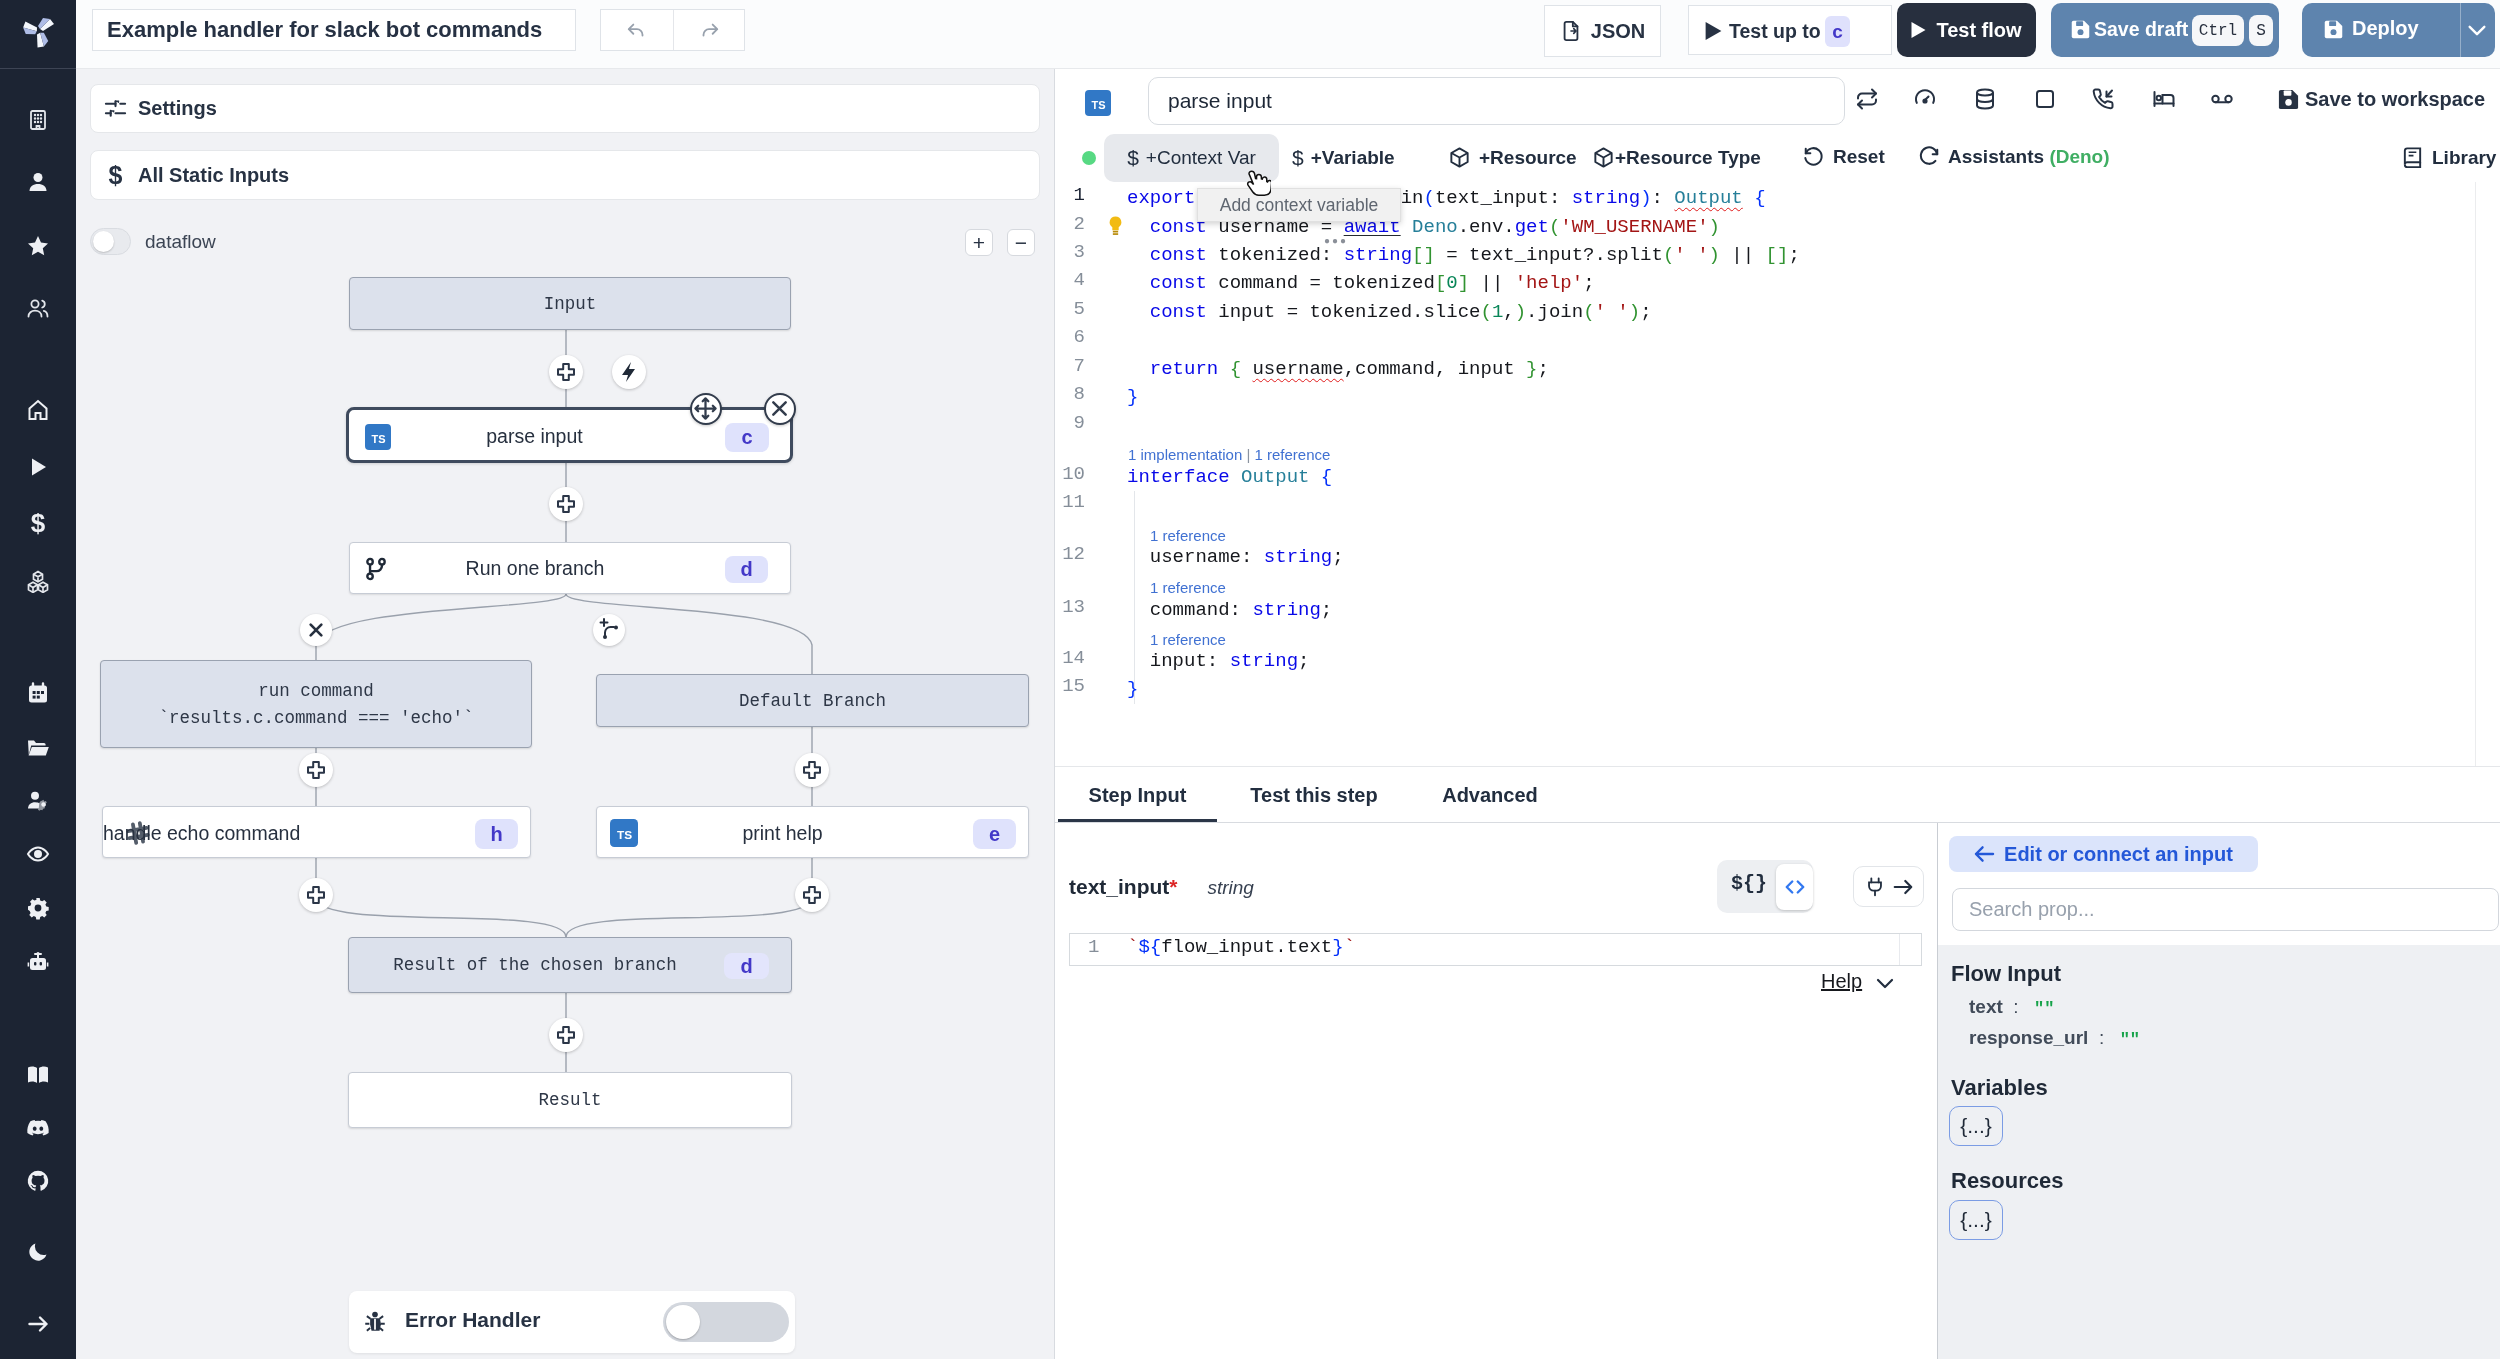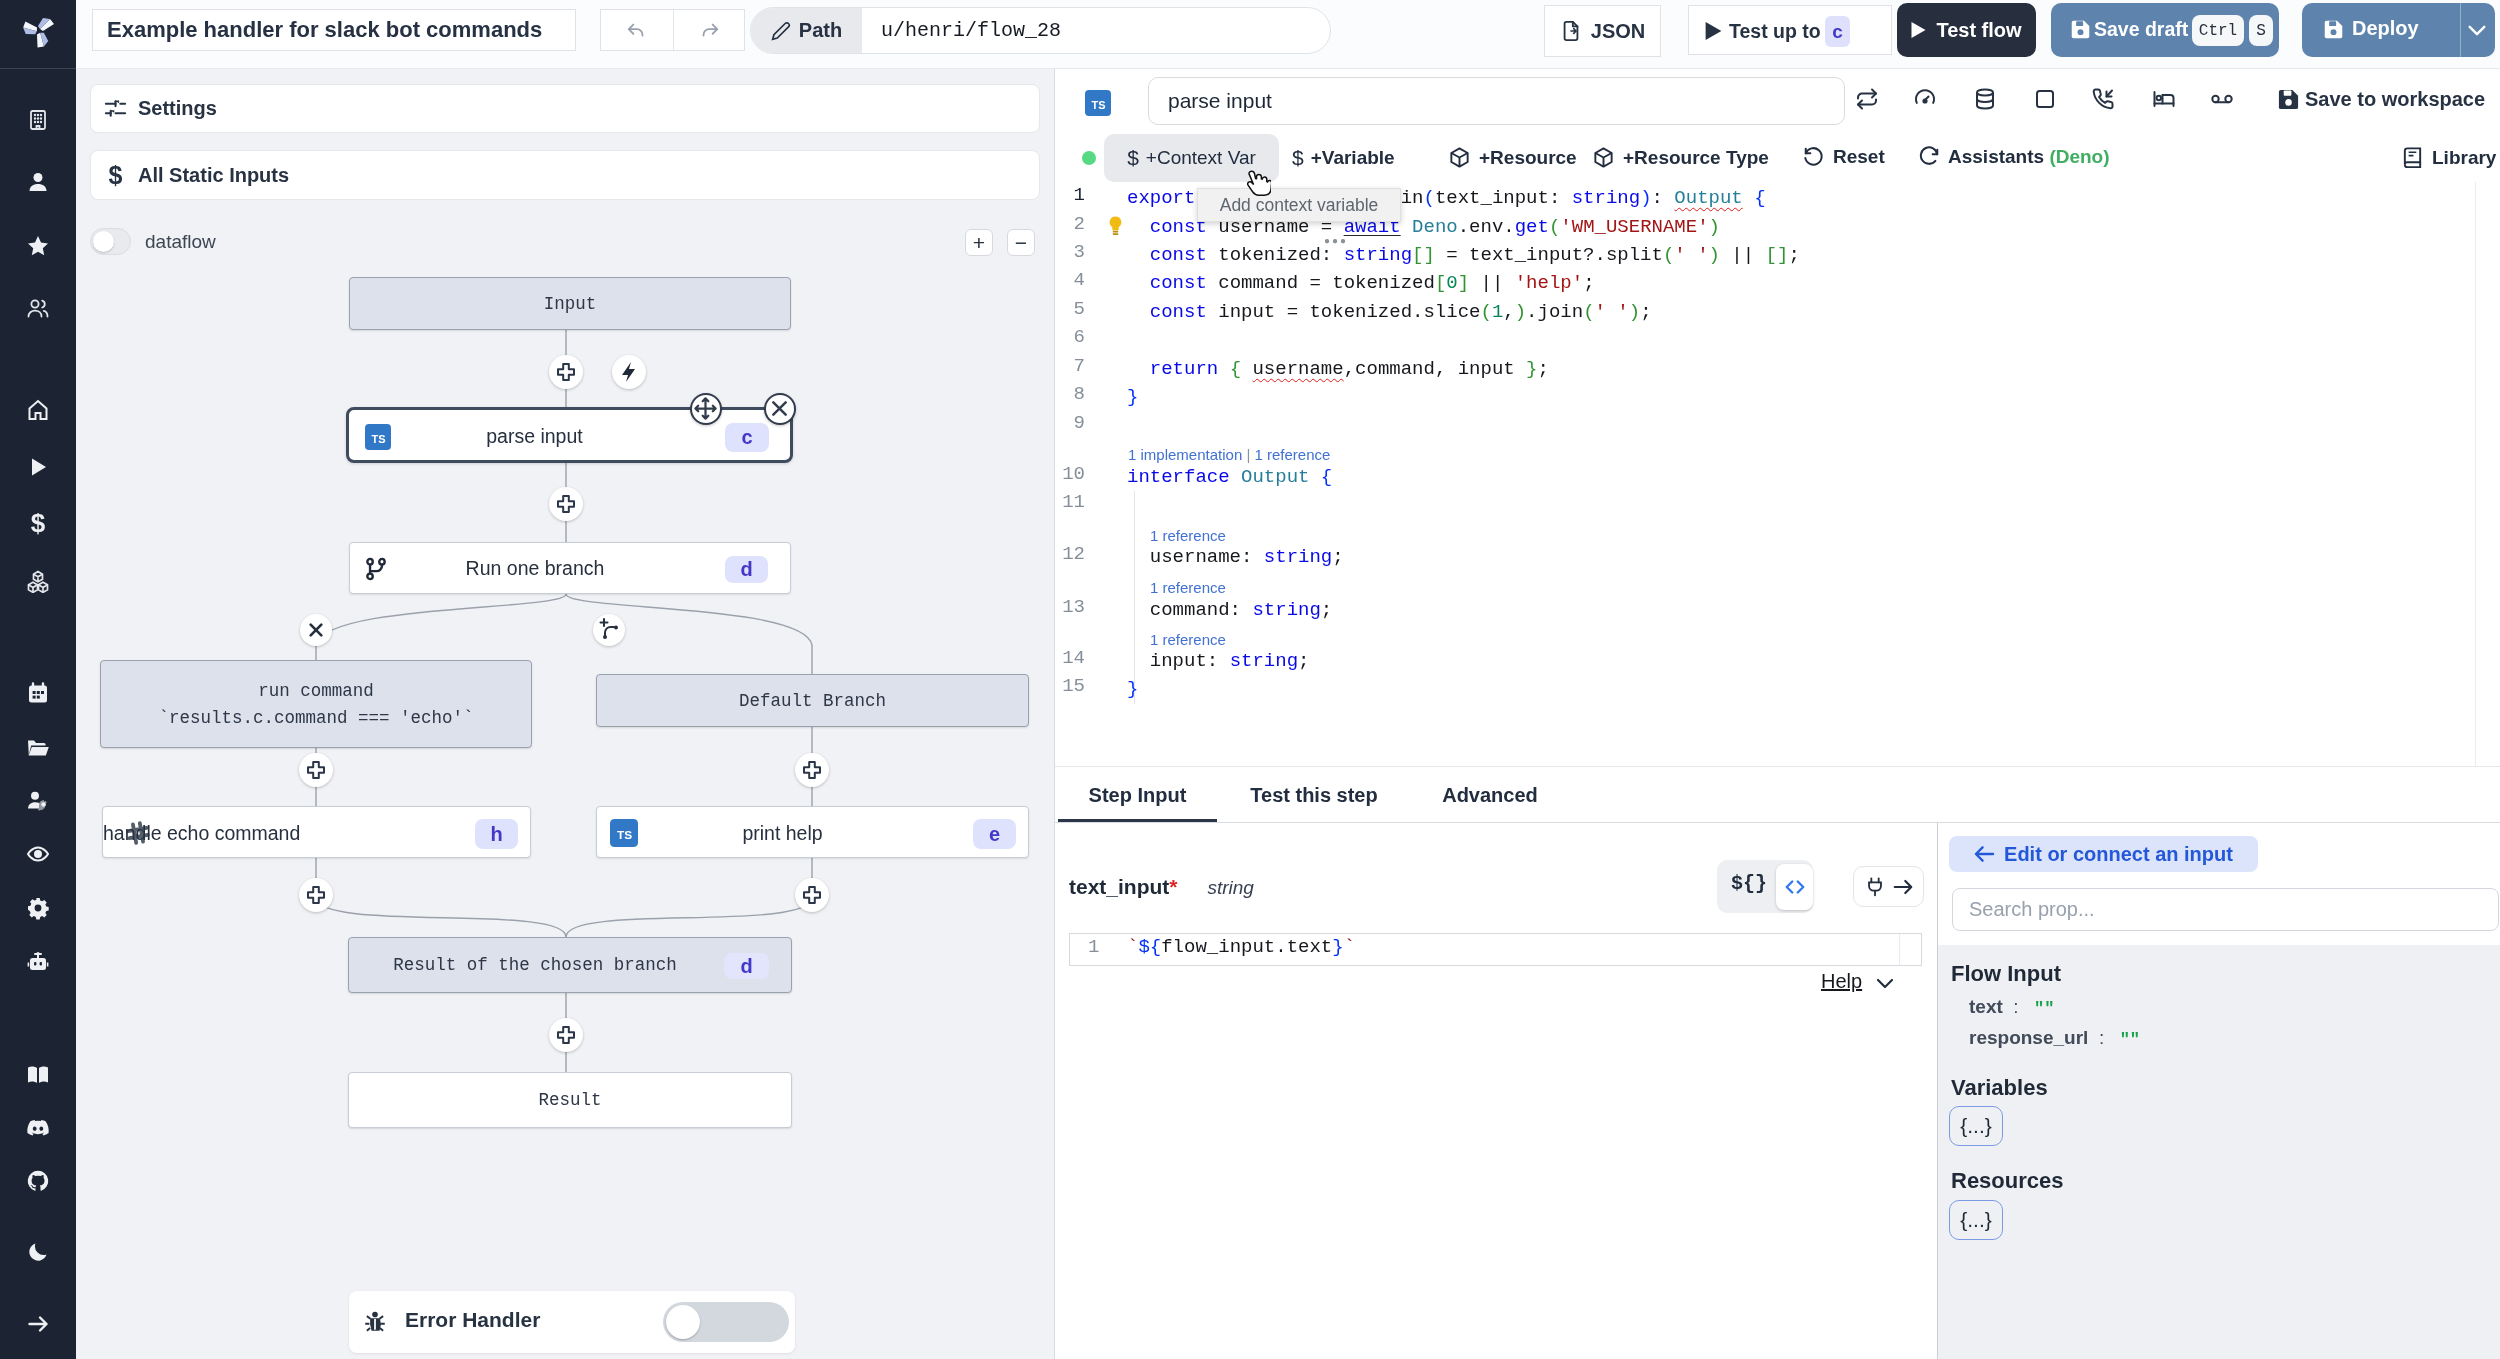--- a/index.html
+++ b/index.html
@@ -157,29 +157,20 @@
   <div class="tbox flex" style="left:16px;top:9px;width:484px;height:42px;padding-left:14px;font-size:22px;font-weight:bold;color:#263143">Example handler for slack bot commands</div>
   <div class="tbox" style="left:524px;top:9px;width:145px;height:42px">
     <div class="abs" style="left:72px;top:0;width:1px;height:40px;background:#e4e6ea"></div>
     <svg class="abs" style="left:25px;top:10px" width="22" height="22" viewBox="0 0 24 24" fill="none" stroke="#98a1ad" stroke-width="2" stroke-linecap="round" stroke-linejoin="round">
           <path d="M3 10h9a6 6 0 0 1 6 6v1M3 10l5-5M3 10l5 5"></path>
         </svg>
     <svg class="abs" style="left:97px;top:10px" width="22" height="22" viewBox="0 0 24 24" fill="none" stroke="#98a1ad" stroke-width="2" stroke-linecap="round" stroke-linejoin="round">
           <path d="M21 10h-9a6 6 0 0 0-6 6v1M21 10l-5-5M21 10l-5 5"></path>
         </svg>
   </div>
-  <div class="abs" style="left:674px;top:7px;width:581px;height:47px;border:1px solid #dfe3e8;border-radius:24px;background:#fff;overflow:hidden">
-    <div class="abs flex" style="left:0;top:0;width:111px;height:45px;background:#e7e9ed;justify-content:center;gap:8px">
-      <svg width="20" height="20" viewBox="0 0 24 24" fill="none" stroke="#273243" stroke-width="2">
-            <path d="M17 3a2.8 2.8 0 1 1 4 4L7.5 20.5 2 22l1.5-5.5z"></path>
-          </svg>
-      <span style="font-size:20px;font-weight:bold;color:#273243">Path</span>
-    </div>
-    <div class="abs mono" style="left:130px;top:11px;font-size:20px;color:#161a22">u/henri/flow_28</div>
-  </div>
   <div class="tbox flex" style="left:1468px;top:5px;width:117px;height:52px;justify-content:center;gap:9px">
     <svg width="22" height="22" viewBox="0 0 24 24" fill="none" stroke="#273243" stroke-width="2" stroke-linecap="round" stroke-linejoin="round">
           <path d="M14 2H7a2 2 0 0 0-2 2v16a2 2 0 0 0 2 2h10a2 2 0 0 0 2-2V7z"></path>
           <path d="M14 2v5h5"></path>
           <path d="M12 12h5M15 9.5L17.5 12 15 14.5" stroke-width="1.8"></path>
         </svg>
     <span style="font-size:20px;font-weight:bold;color:#273243">JSON</span>
   </div>
   <div class="tbox" style="left:1612px;top:5px;width:204px;height:50px">
     <svg class="abs" style="left:16px;top:16px" width="17" height="18" viewBox="0 0 14 16">
@@ -433,21 +424,21 @@
         <span style="font-size:21px;font-weight:normal">$</span>
         <span>+Variable</span>
       </div>
   <div class="abs toolbtn" style="left:393px;top:77px;gap:8px">
     <svg width="23" height="23" viewBox="0 0 24 24" fill="none" stroke="#222e3f" stroke-width="2" stroke-linejoin="round">
           <path d="M12 2.5l8.5 4.8v9.4L12 21.5l-8.5-4.8V7.3z"></path>
           <path d="M3.5 7.3L12 12l8.5-4.7M12 12v9.5"></path>
         </svg>
     <span>+Resource</span>
   </div>
-  <div class="abs toolbtn" style="left:537px;top:77px;gap:8px">
+  <div class="abs toolbtn" style="left:537px;top:77px;">
     <svg width="23" height="23" viewBox="0 0 24 24" fill="none" stroke="#222e3f" stroke-width="2" stroke-linejoin="round">
           <path d="M12 2.5l8.5 4.8v9.4L12 21.5l-8.5-4.8V7.3z"></path>
           <path d="M3.5 7.3L12 12l8.5-4.7M12 12v9.5"></path>
         </svg>
     <span>+Resource Type</span>
   </div>
   <div class="abs toolbtn" style="left:748px;top:77px;gap:8px">
     <svg width="22" height="22" viewBox="0 0 24 24" fill="none" stroke="#222e3f" stroke-width="2.2" stroke-linecap="round" stroke-linejoin="round">
           <path d="M3 3v5h5"></path>
           <path d="M3 8a9 9 0 1 1-.5 5"></path>

